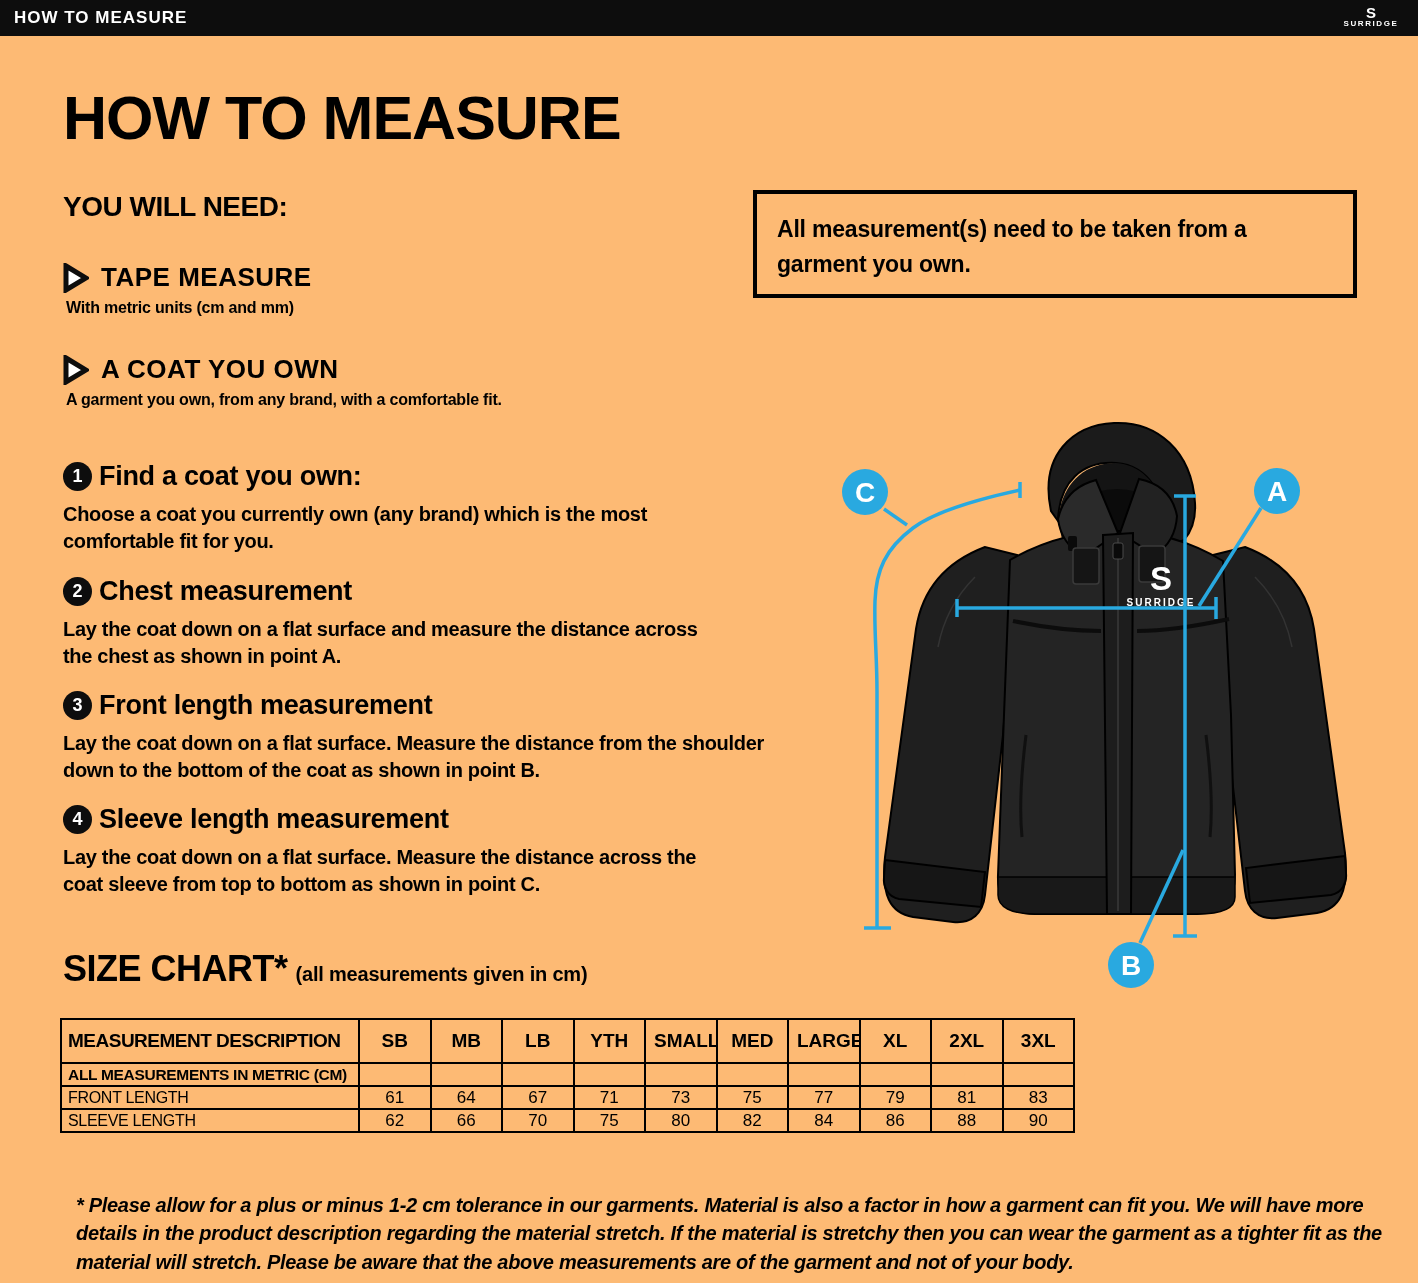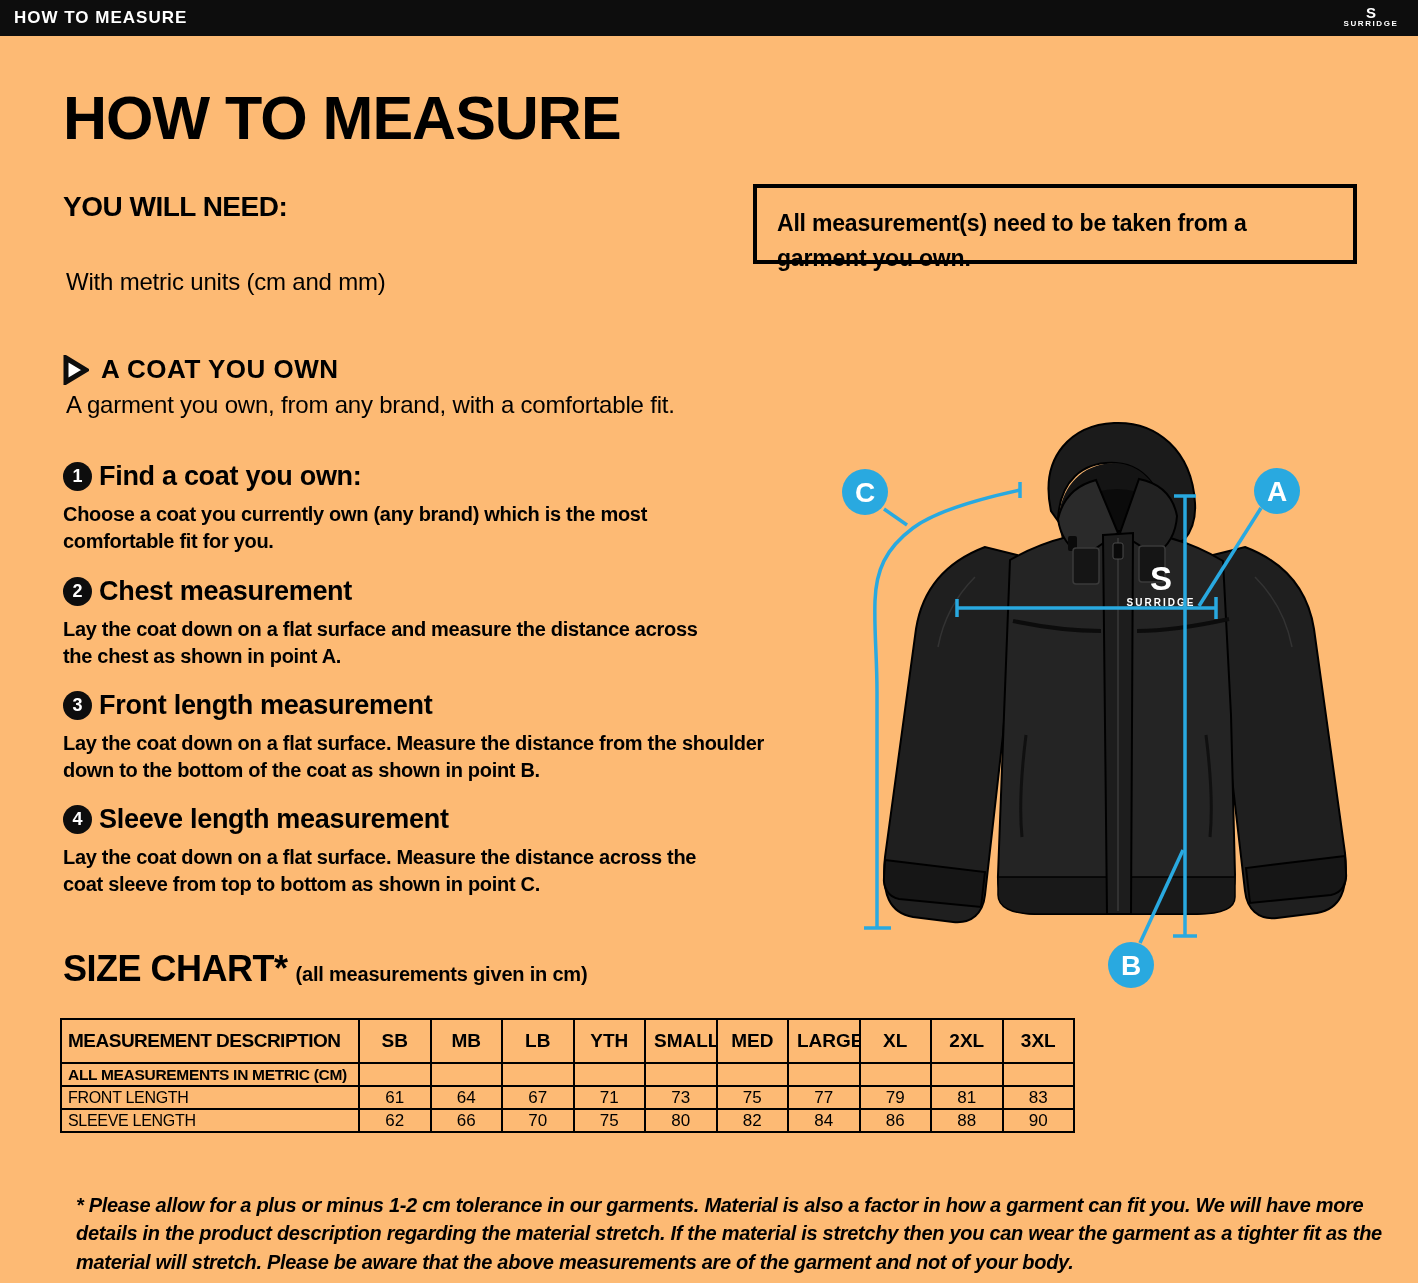--- a/index.html
+++ b/index.html
@@ -34,24 +34,24 @@
     position:absolute; left:63px; top:191px; font-size:28px; font-weight:bold;
     letter-spacing:-0.5px;
   }
   
   .need-item { position:absolute; left:63px; }
   .need-item .row { display:flex; align-items:center; }
   .tri {
     width:26px; height:30px; flex:0 0 26px; margin-right:12px;
   }
   .need-label { font-size:26px; font-weight:bold; letter-spacing:0.5px; }
-  .need-desc { font-size:24px; font-weight:normal; margin:6px 0 0 3px; letter-spacing:-0.2px; }
+  .need-desc { font-size:16px; font-weight:bold; margin:6px 0 0 3px; letter-spacing:-0.2px; }
   
   .note-box {
-    position:absolute; left:753px; top:184px; width:604px; height:80px;
+    position:absolute; left:753px; top:190px; width:604px; height:108px;
     border:4px solid #000; padding:18px 20px 0 20px;
     font-size:23px; font-weight:bold; line-height:1.5; letter-spacing:-0.2px;
   }
   
   .step { position:absolute; left:63px; }
   .step-head { display:flex; align-items:center; }
   .step-num {
     width:29px; height:29px; border-radius:50%; background:#0d0d0d; color:#fff;
     font-size:18px; font-weight:bold; display:flex; align-items:center;
     justify-content:center; margin-right:7px; flex:0 0 29px;
@@ -102,20 +102,26 @@
       <div class="mark">S</div>
       <div class="word">SURRIDGE</div>
     </div>
   </div>
 
   <div class="h1">HOW TO MEASURE</div>
 
   <div class="h2-need">YOU WILL NEED:</div>
 
   <div class="need-item" style="top:262px;">
+    <div class="row">
+      <svg class="tri" viewBox="0 0 26 30">
+        <polygon points="3,3 23,15 3,27" fill="#fff" stroke="#0d0d0d" stroke-width="5" stroke-linejoin="miter"></polygon>
+      </svg>
+      <div class="need-label">TAPE MEASURE</div>
+    </div>
     <div class="need-desc">With metric units (cm and mm)</div>
   </div>
 
   <div class="need-item" style="top:354px;">
     <div class="row">
       <svg class="tri" viewBox="0 0 26 30">
         <polygon points="3,3 23,15 3,27" fill="#fff" stroke="#0d0d0d" stroke-width="5" stroke-linejoin="miter"></polygon>
       </svg>
       <div class="need-label">A COAT YOU OWN</div>
     </div>

